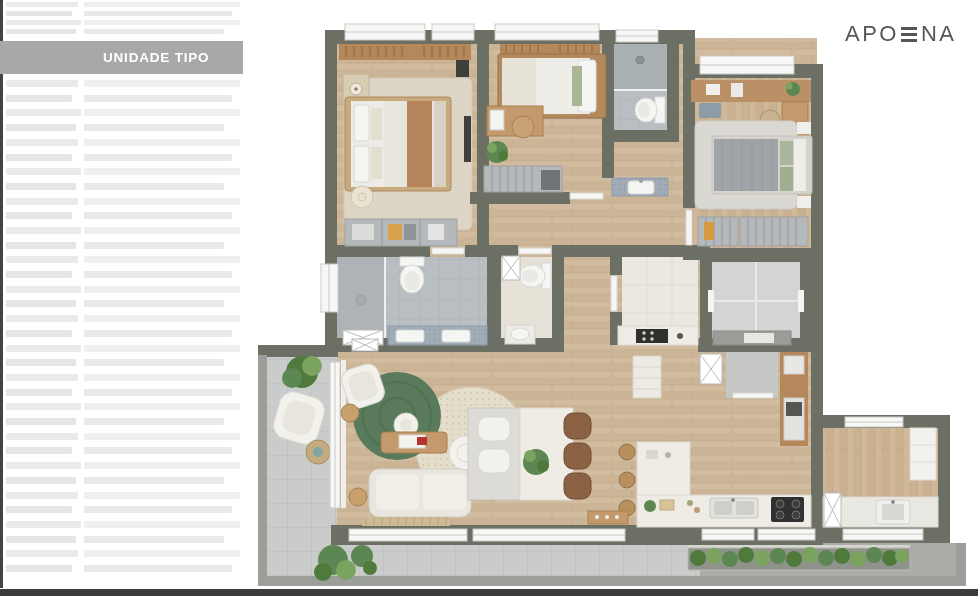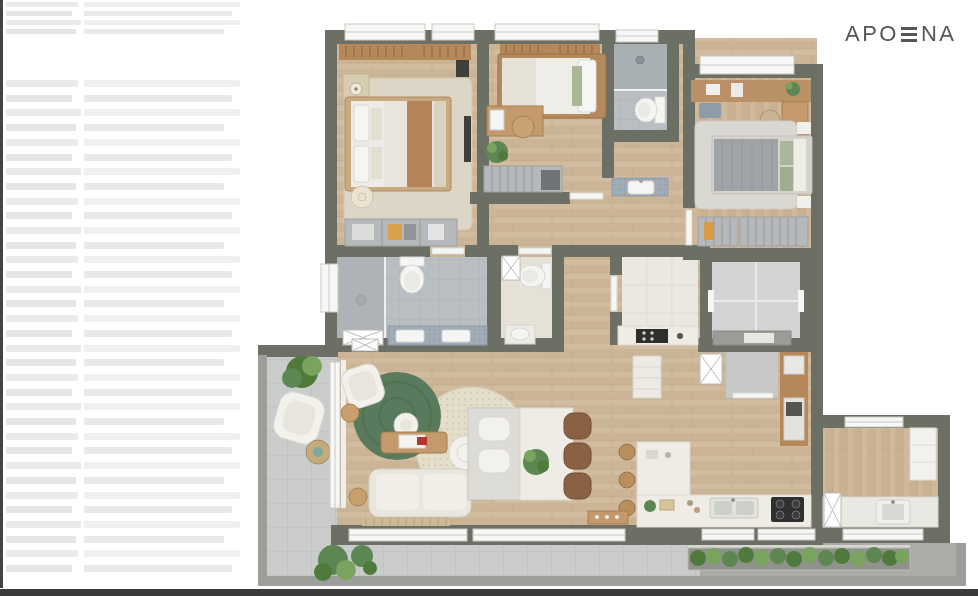--- a/index.html
+++ b/index.html
@@ -115,20 +115,23 @@
       <div class="ph-bar" style="left: 84px; top: 506px; width: 148px; height: 7px; background: rgb(233, 233, 233);"></div>
       <div class="ph-bar" style="left: 6px; top: 521px; width: 75px; height: 7px; background: rgb(234, 234, 234);"></div>
       <div class="ph-bar" style="left: 84px; top: 521px; width: 156px; height: 7px; background: rgb(239, 239, 239);"></div>
       <div class="ph-bar" style="left: 6px; top: 536px; width: 70px; height: 7px; background: rgb(229, 229, 229);"></div>
       <div class="ph-bar" style="left: 84px; top: 536px; width: 140px; height: 7px; background: rgb(233, 233, 233);"></div>
       <div class="ph-bar" style="left: 6px; top: 550px; width: 72px; height: 7px; background: rgb(234, 234, 234);"></div>
       <div class="ph-bar" style="left: 84px; top: 550px; width: 156px; height: 7px; background: rgb(239, 239, 239);"></div>
       <div class="ph-bar" style="left: 6px; top: 565px; width: 66px; height: 7px; background: rgb(229, 229, 229);"></div>
       <div class="ph-bar" style="left: 84px; top: 565px; width: 148px; height: 7px; background: rgb(233, 233, 233);"></div>
     </div>
+  <div class="banner">
+    <span>UNIDADE TIPO</span>
+  </div>
 </div>
 
 <div class="logo">
   <span>APO</span>
   <span class="ebars">
     <span class="b"></span>
       <span class="b"></span>
       <span class="b"></span>
   </span>
   <span>NA</span>

